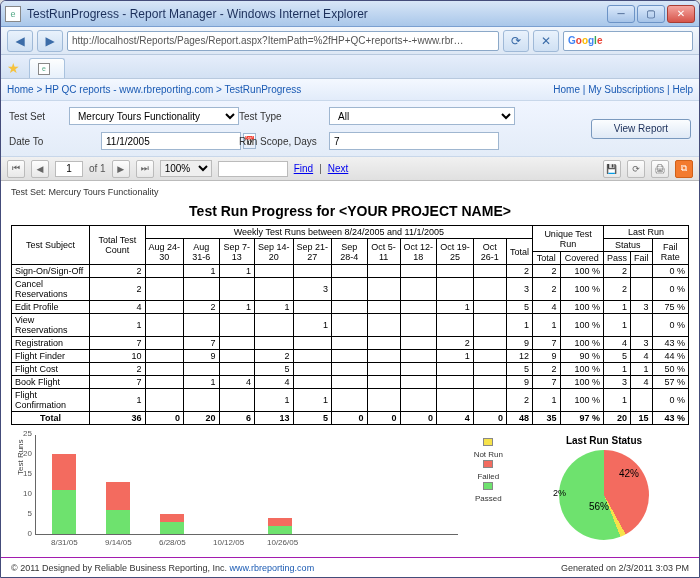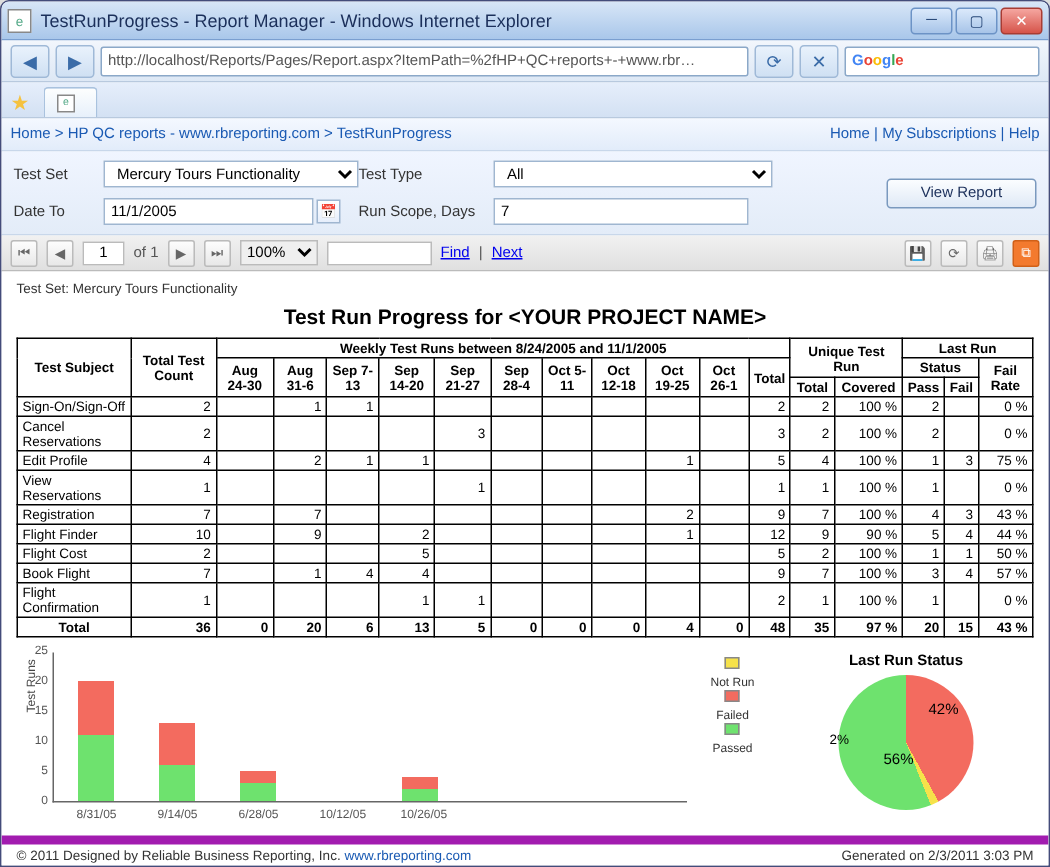--- a/index.html
+++ b/index.html
@@ -30,41 +30,41 @@
     .rt-sel{width:52px;height:17px;border:1px solid #bbb;font-size:10px;}
     .rt-find{width:70px;height:16px;border:1px solid #bbb;font-size:10px;}
     .reportbody { flex:1; overflow:auto; padding: 6px 10px; background:#fff;}
     .rhdr { display:flex; justify-content:space-between; font-size:10px; color:#333; margin-bottom:2px;}
     .rsub { font-size:9px; color:#333; margin-bottom:6px;}
     .rtitle { font-weight:bold; font-size:14px; text-align:center; margin:4px 0 6px;}
     table.rtable { border-collapse:collapse; width:100%; font-size:9px;}
     table.rtable th, table.rtable td { border:1px solid #000; padding:1px 3px; text-align:center; }
     table.rtable td.l { text-align:left;}
     table.rtable td.r { text-align:right;}
-    table.rtable th { font-weight:bold;}
+    table.rtable th { font-weight:normal;}
     table.rtable tr.totrow td { font-weight:bold;}
     .chartrow { display:flex; gap:16px; margin-top:10px; align-items:flex-start;}
     .barchart { flex:1; }
     .bars { position:relative; height:100px; border-left:1px solid #666; border-bottom:1px solid #666; display:flex; align-items:flex-end; gap:30px; padding:0 16px; margin-left:24px;}
     .ylab { position:absolute; left:-26px; width:22px; text-align:right; font-size:8px; color:#555;}
     .yaxistitle { position:absolute; left:-20px; top:40px; transform:rotate(-90deg); transform-origin:left top; font-size:8px; color:#444;}
     .bargroup { width:24px; display:flex; flex-direction:column; align-items:stretch;}
     .bar-pass{ background:#6ee26e;}
     .bar-fail{ background:#f36b5f;}
     .xlabels { display:flex; gap:30px; padding-left:40px; margin-top:3px;}
     .xlabels span{ width:24px;font-size:8px;color:#555;text-align:center;}
     .pieblock { width:170px;}
     .pietitle { font-weight:bold; font-size:10px; text-align:center;}
     .pie { width:90px;height:90px;border-radius:50%; margin:4px auto; position:relative;
       background: conic-gradient(#f36b5f 0 42%, #f6e24a 42% 44%, #6ee26e 44% 100%);}
     .pie .pl{ position:absolute; font-size:10px; color:#000; }
     .legend { font-size:8px; color:#333; margin-top:3px;}
     .legend div{display:flex;align-items:center;gap:4px;margin-bottom:1px;flex-direction:column;}
     .lsw{width:10px;height:8px;border:1px solid #888;}
-    .footer { height:20px; background:#fff; border-top:6px solid #a21caf; display:flex;justify-content:space-between;align-items:center;padding:0 10px;font-size:9px;color:#333;}
+    .footer { height:20px; background:#fff; border-top:1px solid #a21caf; display:flex;justify-content:space-between;align-items:center;padding:0 10px;font-size:9px;color:#333;}
     .footer a{color:#1a5ab3;text-decoration:none;}
     .calicon { width:16px;height:16px;border:1px solid #9fb6d0;background:linear-gradient(#fff,#e6eefb);display:inline-flex;align-items:center;justify-content:center;font-size:9px;color:#4a78b2;margin-left:2px;}
     .g-logo{display:inline-block;font-weight:bold;}
     .gG{color:#4285F4} .go1{color:#EA4335} .go2{color:#FBBC05} .gg{color:#4285F4} .gl{color:#34A853} .ge{color:#EA4335}
   </style>
 </head>
 <body>
 
 <div class="window">
   <div class="titlebar">
@@ -112,21 +112,21 @@
   </div>
 
   <div class="params">
     <label>Test Set</label>
     <select><option>Mercury Tours Functionality</option></select>
     <label>Test Type</label>
     <select style="width:186px"><option>All</option></select>
     <button class="viewreport" style="grid-row:1/3;grid-column:5;">View Report</button>
     <label>Date To</label>
     <div style="display:flex;align-items:center;">
-        <input style="width: 140px;" value="11/1/2005">
+        <input style="width: 140px; margin-left: 32px;" value="11/1/2005">
         <span class="calicon">📅</span>
       </div>
     <label>Run Scope, Days</label>
     <input style="width: 170px;" value="7">
   </div>
 
   <div class="reporttoolbar">
     <div class="rt-btn">⏮</div>
     <div class="rt-btn">◀</div>
     <input class="rt-input" value="1" style="">

